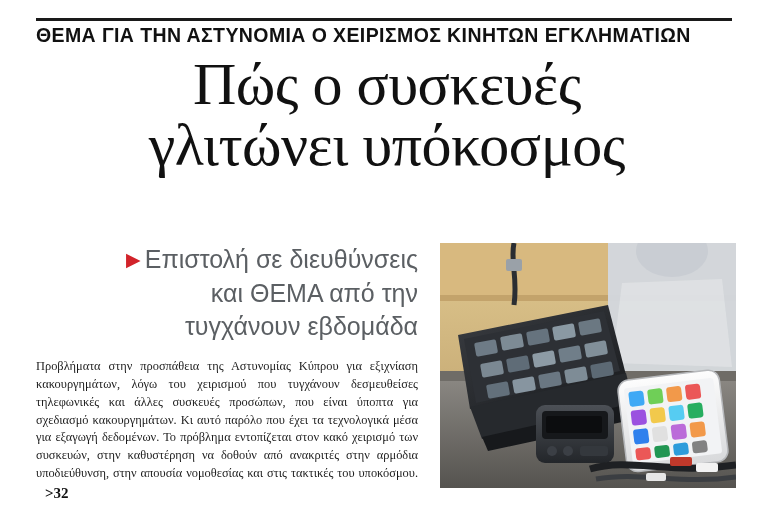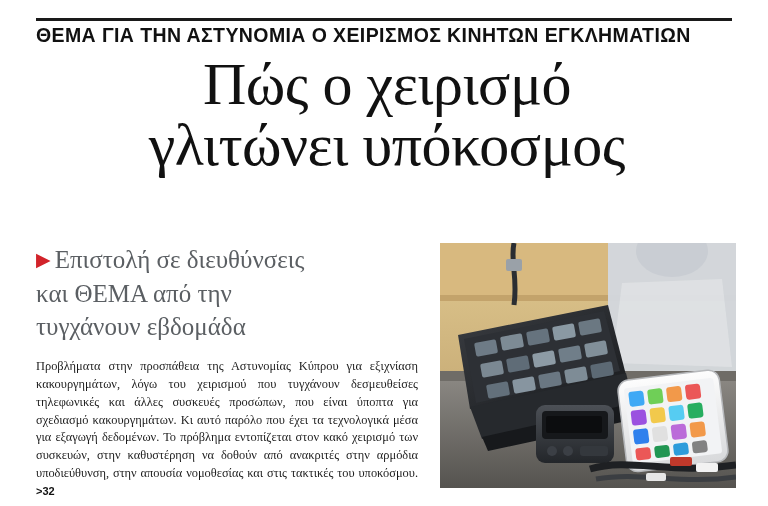--- a/index.html
+++ b/index.html
@@ -54,24 +54,25 @@
   }
   .headline .line {
     display: block;
     white-space: nowrap;
   }
   .subdeck {
     position: absolute;
     left: 36px;
     top: 243px;
     width: 382px;
-    font-family: Liberation Serif, serif;
+    font-family: Liberation Sans, sans-serif;
     font-size: 25px;
     line-height: 1.34;
     color: #5b5f63;
+    text-align: right;
   }
   .subdeck .arrow {
     color: #d2232a;
     font-size: 19px;
     line-height: 1;
     margin-right: 4px;
     position: relative;
     top: -2px;
   }
   .body-copy {
@@ -79,25 +80,26 @@
     left: 36px;
     top: 358px;
     width: 382px;
     font-family: "Liberation Serif", serif;
     font-size: 12.4px;
     line-height: 1.44;
     color: #1d1d1d;
     text-align: justify;
   }
   .jump {
-    font-family: Liberation Sans, sans-serif;
+    font-family: Liberation Serif, serif;
     font-weight: bold;
-    font-size: 11px;
+    font-size: 15px;
     color: #111111;
     white-space: nowrap;
+    margin-left: 9px;
   }
   .photo {
     position: absolute;
     left: 440px;
     top: 243px;
     width: 296px;
     height: 245px;
     overflow: hidden;
     background: #b8a88c;
   }
@@ -108,21 +110,21 @@
 </head>
 <body>
 
 <div class="page">
 
   <div class="rule-top"></div>
 
   <div class="kicker">ΘΕΜΑ ΓΙΑ ΤΗΝ ΑΣΤΥΝΟΜΙΑ Ο ΧΕΙΡΙΣΜΟΣ ΚΙΝΗΤΩΝ ΕΓΚΛΗΜΑΤΙΩΝ</div>
 
   <div class="headline">
-    <span class="line">Πώς ο χειρισμό</span>
+    <span class="line">Πώς ο συσκευές</span>
     <span class="line">γλιτώνει υπόκοσμος</span>
   </div>
 
   <div class="subdeck">
     <span class="arrow">▶</span><span>Επιστολή σε διευθύνσεις</span><br>
     <span>και ΘΕΜΑ από την</span><br>
     <span>τυγχάνουν εβδομάδα</span>
   </div>
 
   <div class="body-copy">

